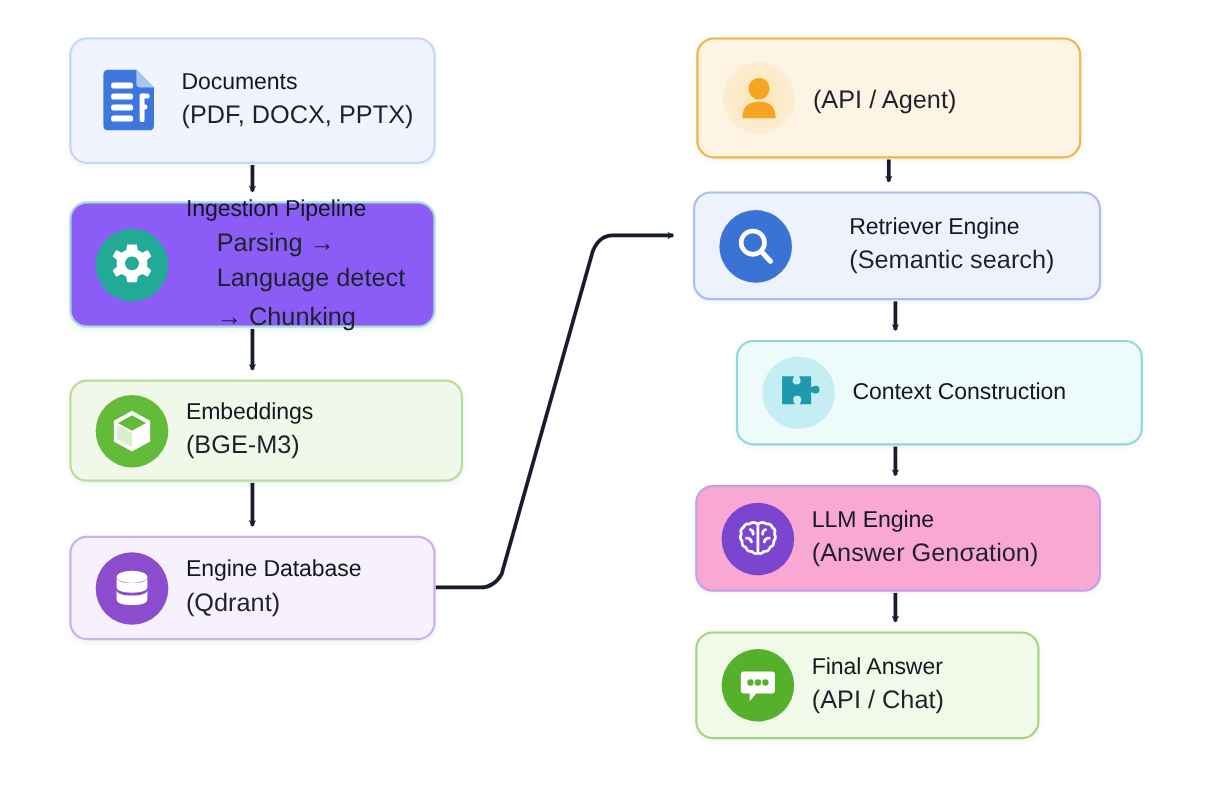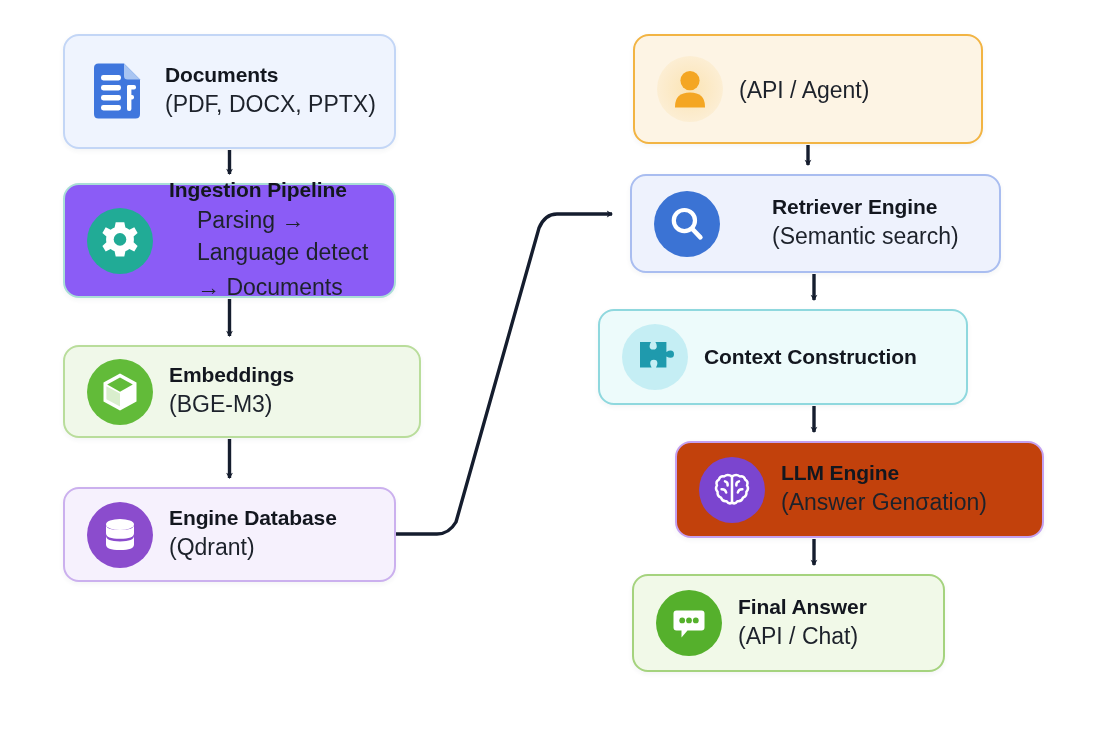--- a/index.html
+++ b/index.html
@@ -66,21 +66,21 @@
     align-items: center;
     justify-content: center;
   }
   .node-text {
     flex: 1 1 auto;
     padding-right: 12px;
     min-width: 0;
   }
   .node-title {
     font-size: 21px;
-    font-weight: bold;
+    font-weight: normal;
     color: #13171f;
     letter-spacing: -0.1px;
     line-height: 1.16;
   }
   .node-sub {
     font-size: 23px;
     font-weight: normal;
     color: #1d222b;
     line-height: 1.28;
     margin-top: 3px;
@@ -106,26 +106,26 @@
   }
   #node-userquery {
     left: 633px; top: 34px;  width: 350px; height: 110px;
     background: #fdf4e4; border-color: #f2b443;
   }
   #node-retriever {
     left: 630px; top: 174px; width: 371px; height: 99px;
     background: #eef2fd; border-color: #a9bdf0; gap: 36px;
   }
   #node-context {
-    left: 598px; top: 309px; width: 370px; height: 96px;
+    left: 669px; top: 309px; width: 370px; height: 96px;
     background: #edfbfb; border-color: #8fd8de;
   }
   #node-llm {
     left: 632px; top: 441px; width: 369px; height: 97px;
-    background: #c2410c; border-color: #c4a0ef; margin-left: 43px;
+    background: #f9a8d4; border-color: #c4a0ef;
   }
   #node-final {
     left: 632px; top: 574px; width: 313px; height: 98px;
     background: #f1f9e8; border-color: #a5d37e;
   }
 
   
   .circle-teal   { background: #21ab96; }
   .circle-green  { background: #62bb39; }
   .circle-purple { background: #8b4ccd; }
@@ -193,21 +193,21 @@
       <div class="icon-circle circle-teal">
         <svg class="icon-svg" width="42" height="42" viewBox="0 0 42 42" aria-hidden="true">
           <path fill="#ffffff" d="M21 2.2 L25.3 2.2 L26.4 7.6 Q28.6 8.3 30.4 9.7 L35.3 7.2 L38.6 12.9 L34.6 16.6 Q34.9 18 34.9 19.4 Q34.9 20.8 34.6 22.2 L38.6 25.9 L35.3 31.6 L30.4 29.1 Q28.6 30.5 26.4 31.2 L25.3 36.6 L16.7 36.6 L15.6 31.2 Q13.4 30.5 11.6 29.1 L6.7 31.6 L3.4 25.9 L7.4 22.2 Q7.1 20.8 7.1 19.4 Q7.1 18 7.4 16.6 L3.4 12.9 L6.7 7.2 L11.6 9.7 Q13.4 8.3 15.6 7.6 L16.7 2.2 Z"></path>
           <circle cx="21" cy="19.4" r="6.3" fill="#21ab96"></circle>
         </svg>
       </div>
     </div>
     <div class="node-text">
       <div class="node-title">Ingestion Pipeline</div>
       <div class="node-sub two-line">Parsing → Language detect</div>
-      <div class="node-sub two-line">→ Documents</div>
+      <div class="node-sub two-line">→ Chunking</div>
     </div>
   </div>
 
   <div class="node" id="node-embeddings">
     <div class="node-icon">
       <div class="icon-circle circle-green">
         <svg class="icon-svg" width="40" height="42" viewBox="0 0 40 42" aria-hidden="true">
           <path fill="#ffffff" d="M20 2.5 L36.5 11.6 L36.5 30.4 L20 39.5 L3.5 30.4 L3.5 11.6 Z"></path>
           <path fill="#62bb39" d="M20 6.5 L32.8 13.6 L20 20.7 L7.2 13.6 Z"></path>
           <path fill="#d9eecd" d="M20 22.6 L20 35.6 L6.4 28.2 L6.4 15.2 Z"></path>

